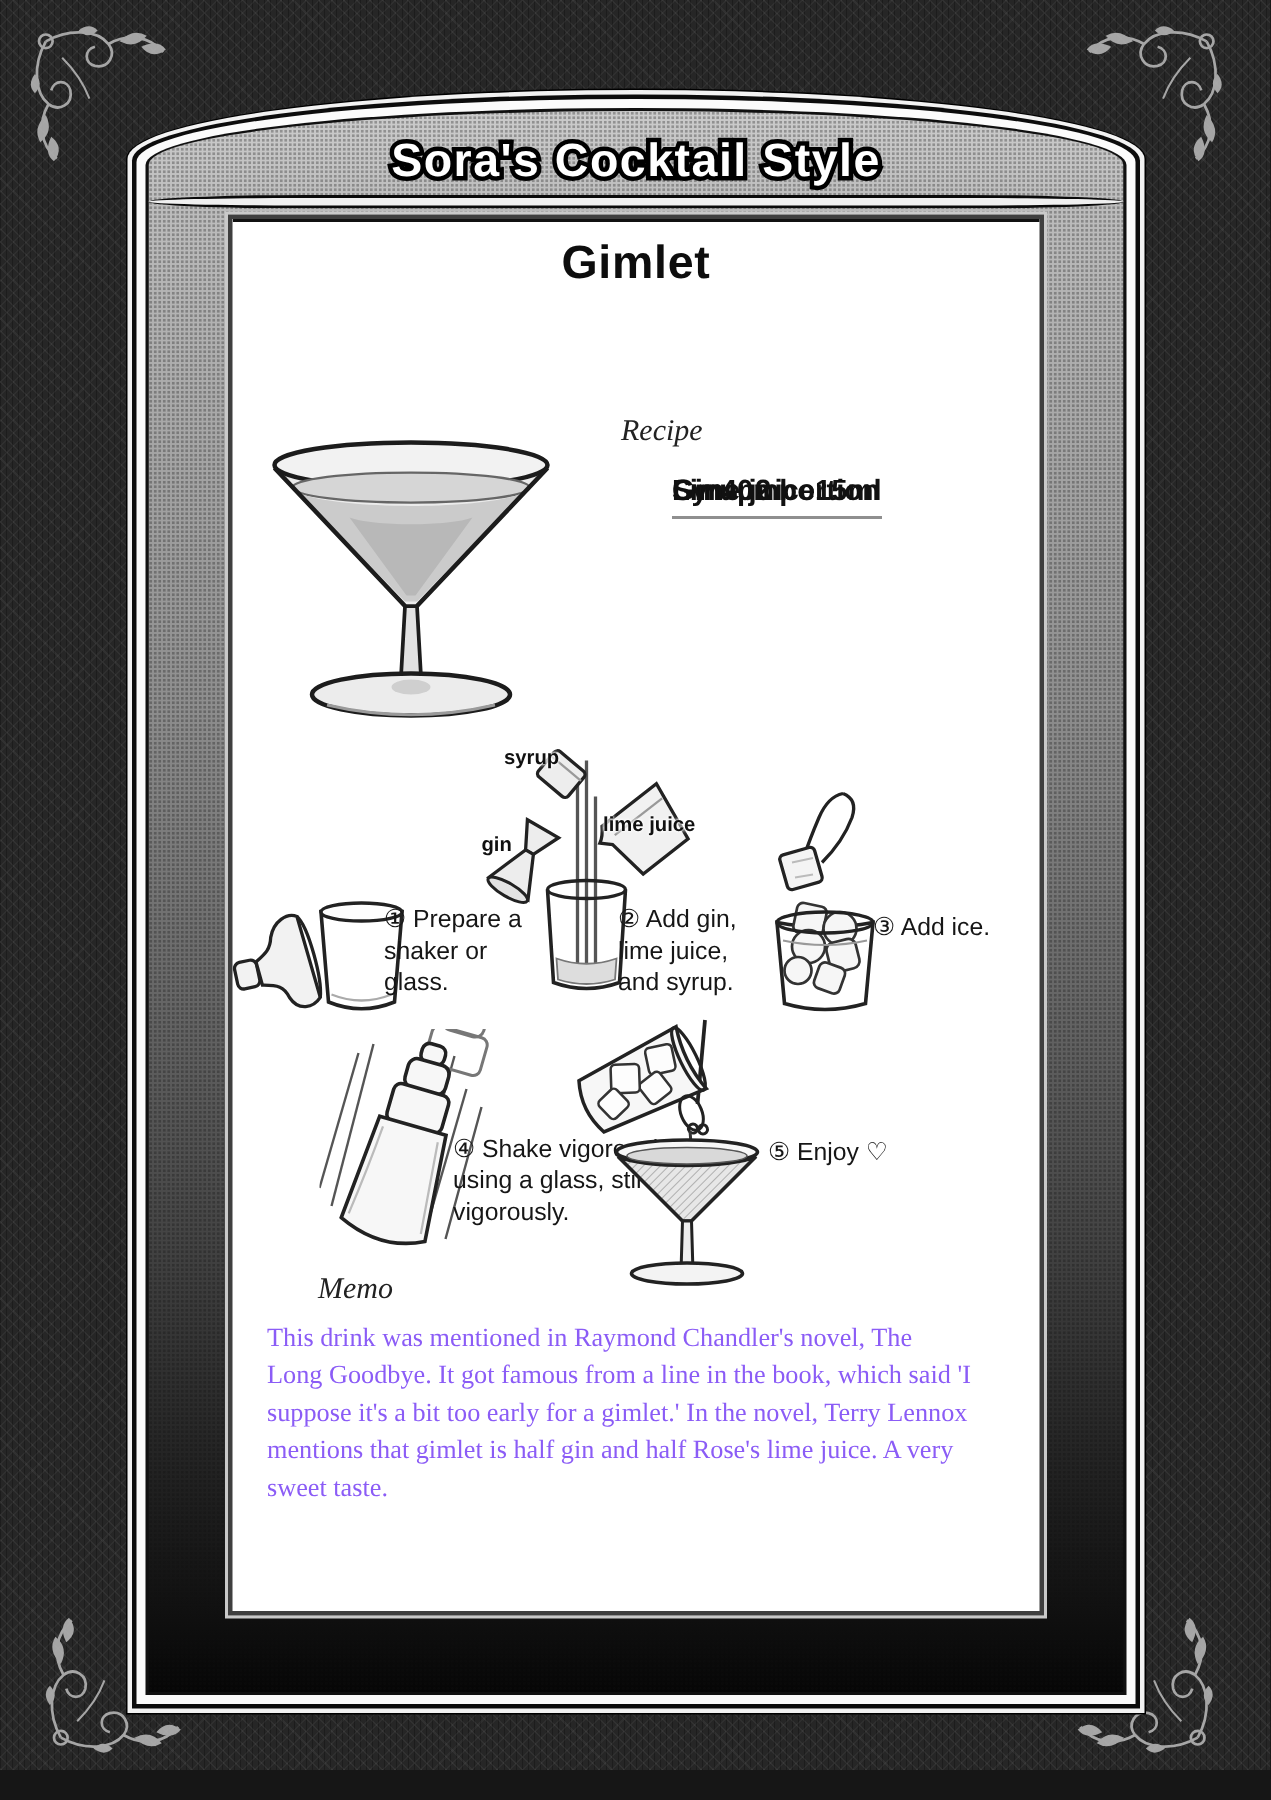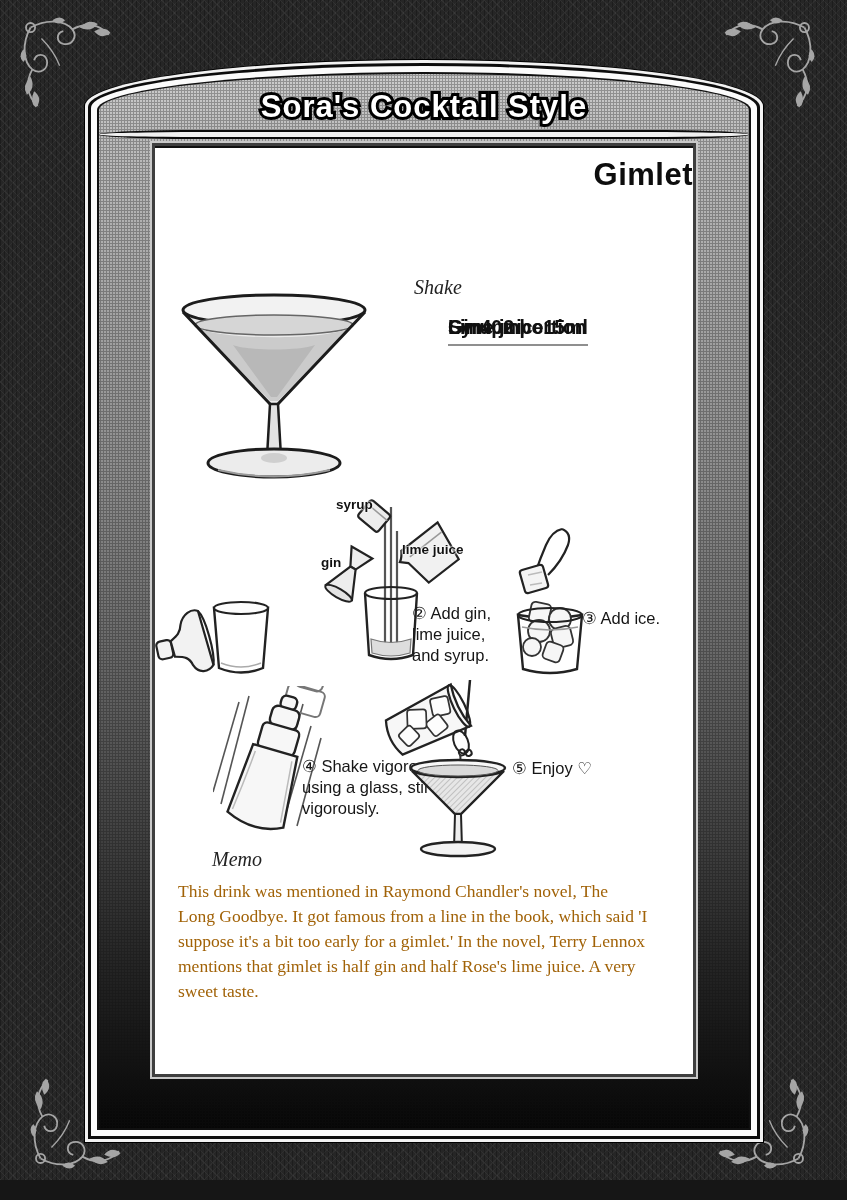--- a/index.html
+++ b/index.html
@@ -28,35 +28,35 @@
       linear-gradient(180deg,#cccccc 0%, #bdbdbd 6%, #a8a8a8 20%, #8d8d8d 38%, #5e5e5e 60%, #262626 84%, #060606 100%);
     background-size:3px 3px, 100% 100%;}
   .banner-svg{position:absolute;left:0;top:0;width:100%;height:60px;}
   .sep{position:absolute;left:0;right:0;top:56px;height:5px;background:#f0f0f0;
     border-top:2px solid #0a0a0a;border-bottom:2px solid #0a0a0a;border-radius:325px/14px;}
 
   .panel{position:absolute;left:53px;top:69px;width:544px;height:934px;box-sizing:border-box;
     background:#fff;border:3px solid #3f3f3f;
     box-shadow:0 0 0 2px #c9c9c9, inset 0 2px 0 #111;}
   .panel > *{position:absolute;}
-  .drink-title{left:0;right:0;top:11px;text-align:right;font-size:31px;font-weight:bold;
+  .drink-title{left:0;right:0;top:11px;text-align:center;font-size:31px;font-weight:bold;
     letter-spacing:.5px;color:#0d0d0d;}
   .recipe-heading,.memo-heading{font-family:"Liberation Serif", serif;font-style:italic;
     font-size:20px;color:#222;}
   .recipe-heading{left:259px;top:130px;}
   .recipe-table{left:293px;top:170px;width:176px;}
   .ing-row{display:flex;justify-content:space-between;align-items:baseline;
     font-size:19.5px;font-weight:bold;color:#111;
     border-bottom:2px solid #8f8f8f;padding-bottom:5px;margin-bottom:9px;}
   .step-text{font-size:16.5px;line-height:21px;color:#161616;}
   .diag-label{font-size:13.5px;font-weight:bold;color:#111;
     text-shadow:0 0 2px #fff,0 0 2px #fff,0 0 3px #fff;}
   .memo-heading{left:13px;top:702px;margin-left:44px;}
   .memo-text{left:23px;top:733px;width:470px;font-family:"Liberation Serif", serif;
-    font-size:17.5px;line-height:25px;color:#a16207;}
+    font-size:17.5px;line-height:25px;color:#8b5cf6;}
   svg{display:block;}
 </style>
 </head>
 <body>
 
 <div class="page">
 
   <svg class="orn tl" viewBox="0 0 110 110">
     <g fill="none" stroke="#bcbcbc" stroke-width="2">
       <path d="M16,16 C34,6 54,8 62,18 C68,26 62,36 52,34 C44,32 44,22 52,20"></path>
@@ -145,21 +145,21 @@
           <ellipse cx="104" cy="38" rx="79" ry="10" fill="#d6d6d6" stroke="#666" stroke-width="1.5"></ellipse>
           <path d="M30,42 L100,114 L108,114 L178,42 C150,53 58,53 30,42 Z" fill="#cbcbcb"></path>
           <path d="M63,58 L101,110 L107,110 L145,58 C130,64 78,64 63,58 Z" fill="#b8b8b8"></path>
           <path d="M13,25 L100,117 M195,25 L108,117" stroke="#1c1c1c" stroke-width="3" fill="none"></path>
           <path d="M100,117 L97,170 L111,170 L108,117 Z" fill="#e2e2e2" stroke="#1c1c1c" stroke-width="2.5"></path>
           <ellipse cx="104" cy="176" rx="66" ry="14" fill="#ececec" stroke="#1c1c1c" stroke-width="3"></ellipse>
           <path d="M48,183 Q104,196 160,183" stroke="#9a9a9a" stroke-width="2" fill="none"></path>
           <ellipse cx="104" cy="171" rx="13" ry="5" fill="#cfcfcf"></ellipse>
         </svg>
 
-        <div class="recipe-heading">Shake</div>
+        <div class="recipe-heading">Recipe</div>
 
         <div class="recipe-table">
           <div class="ing-row">
             <span>Gin</span>
             <span>40ml</span>
           </div>
           <div class="ing-row">
             <span>Lime juice</span>
             <span>15ml</span>
           </div>
@@ -196,20 +196,21 @@
         <svg style="left:0px;top:448px" width="118" height="92" viewBox="0 0 118 92">
           <g transform="rotate(-12 32 52)">
             <rect x="2" y="42" width="15" height="18" rx="4" fill="#f2f2f2" stroke="#222" stroke-width="2.2"></rect>
             <path d="M17,44 C24,40 28,38 30,30 C34,20 44,16 50,20 L54,76 C48,82 38,82 34,72 C32,64 28,62 18,60 Z" fill="#f2f2f2" stroke="#222" stroke-width="2.2"></path>
             <path d="M50,20 C56,28 58,64 54,76" fill="none" stroke="#222" stroke-width="2.2"></path>
           </g>
           <path d="M59,14 Q86,20 113,14 L108,74 Q86,83 64,74 Z" fill="#ffffff" stroke="#222" stroke-width="2.4"></path>
           <ellipse cx="86" cy="14" rx="27" ry="6" fill="#fdfdfd" stroke="#222" stroke-width="2.2"></ellipse>
           <path d="M66,69 Q86,77 106,69" stroke="#aaa" stroke-width="1.5" fill="none"></path>
         </svg>
+        <div class="step-text" style="left:101px;top:457px;width:104px">① Prepare a shaker or glass.</div>
         <div class="step-text" style="left:257px;top:457px;width:100px">② Add gin, lime juice, and syrup.</div>
 
         <svg style="left:351px;top:377px" width="88" height="152" viewBox="0 0 88 152">
           <path d="M56,6 Q66,10 62,22 Q56,38 42,52" fill="none" stroke="#222" stroke-width="2.2"></path>
           <path d="M56,6 Q46,8 40,22 Q34,36 30,48" fill="none" stroke="#222" stroke-width="2.2"></path>
           <rect x="16" y="44" width="24" height="24" rx="3" transform="rotate(-16 28 56)" fill="#f4f4f4" stroke="#222" stroke-width="2.2"></rect>
           <path d="M22,52 l14,-3 M24,62 l12,-2" stroke="#bbb" stroke-width="1.3"></path>
           <path d="M12,92 Q44,98 76,92 L71,146 Q44,154 17,146 Z" fill="#ffffff" stroke="#222" stroke-width="2.4"></path>
           <g fill="#f6f6f6" stroke="#333" stroke-width="1.8">
             <rect x="24" y="80" width="20" height="20" rx="4" transform="rotate(12 34 90)"></rect>

